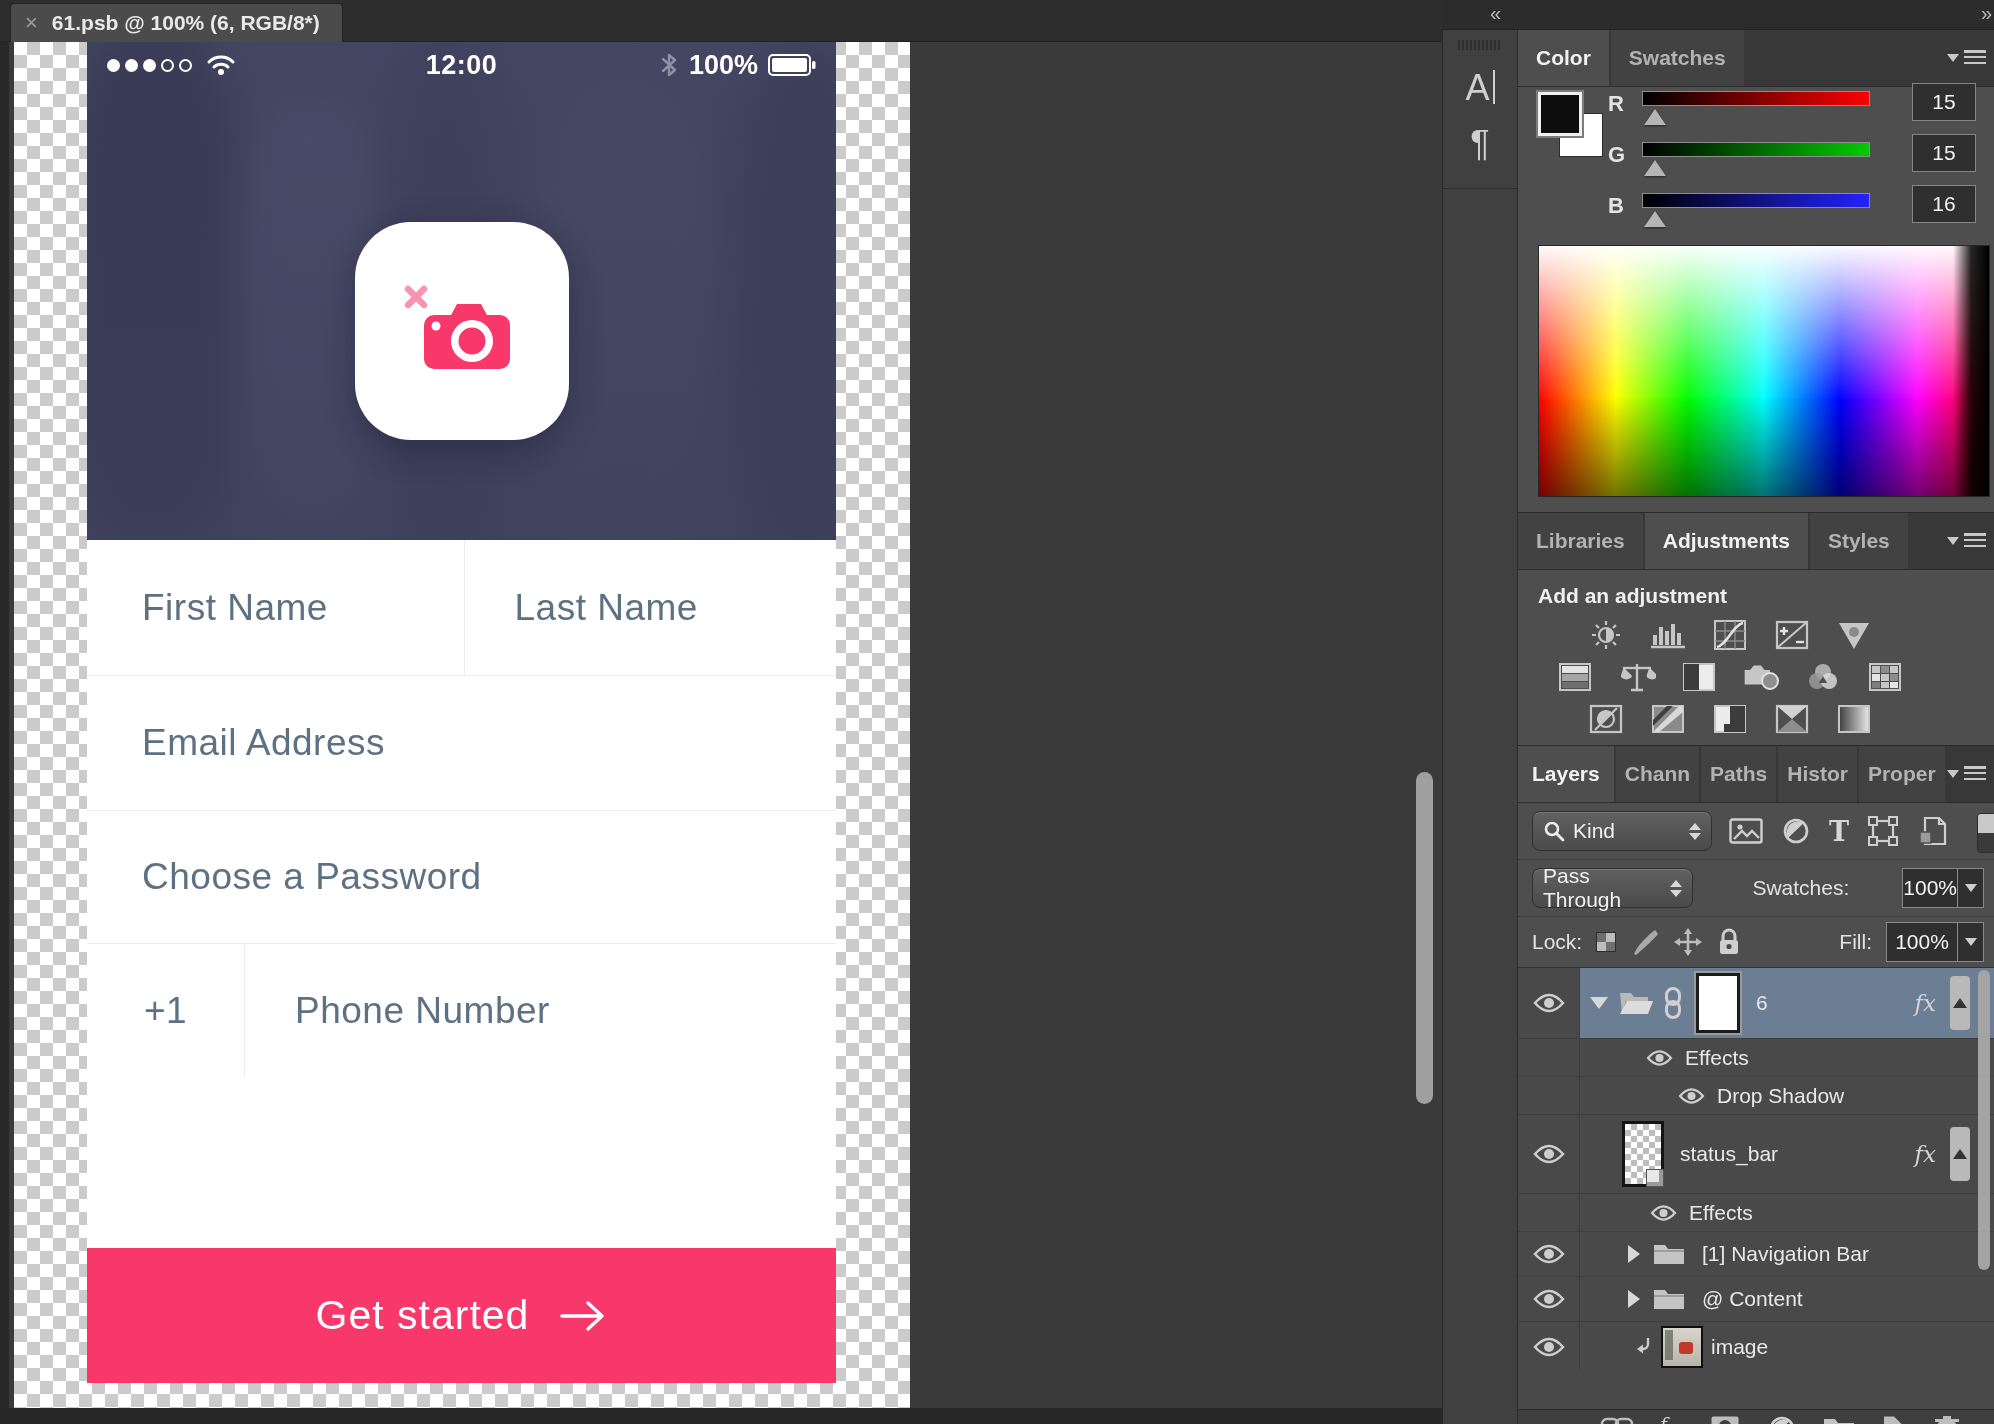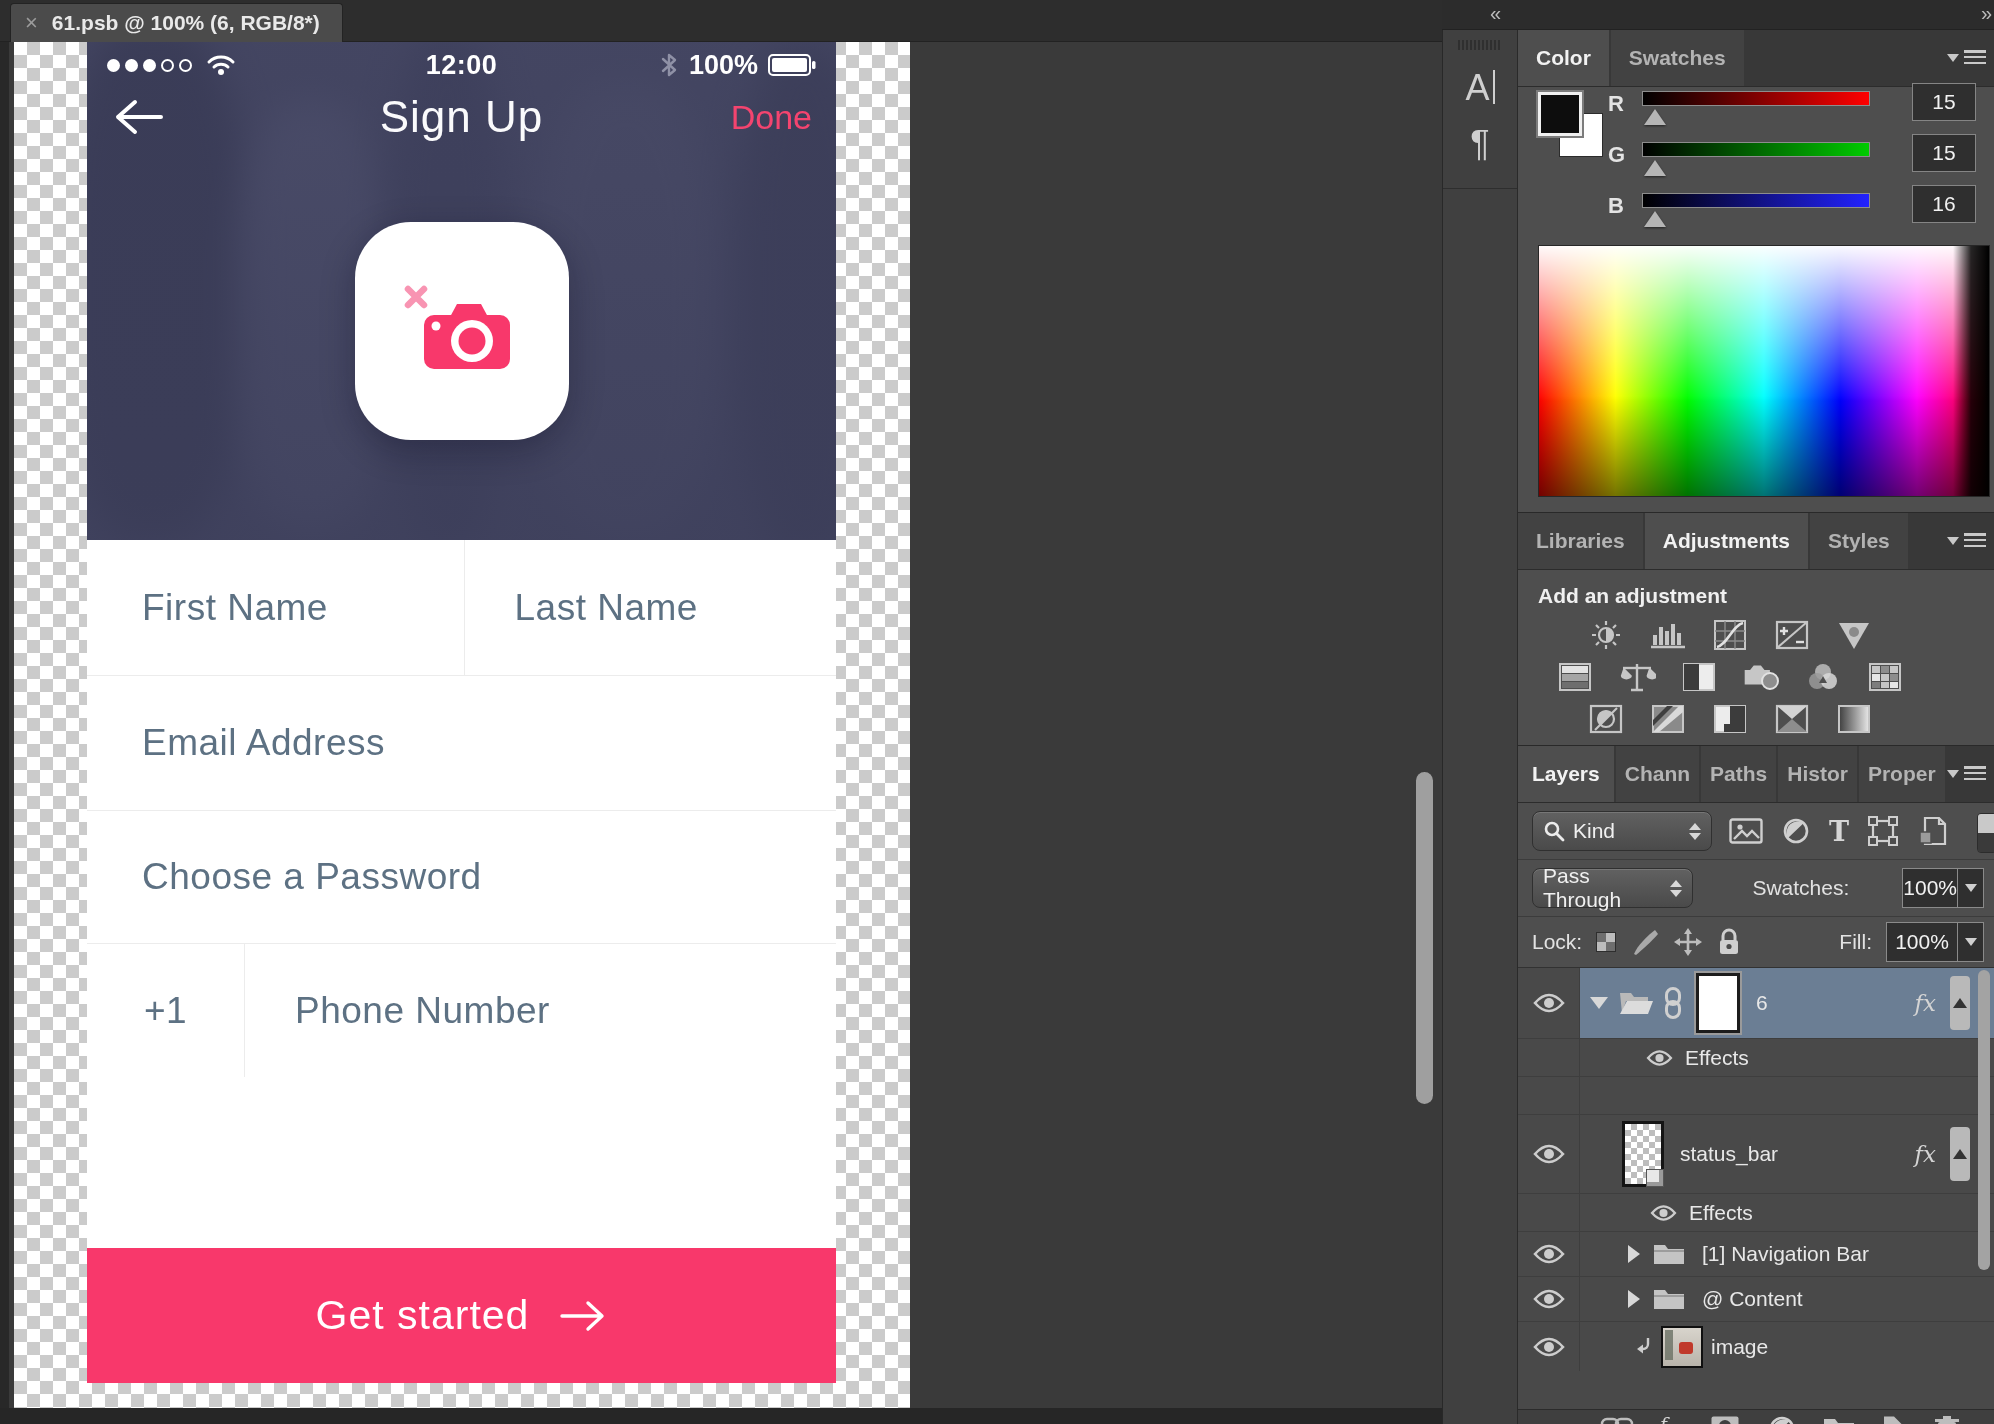--- a/index.html
+++ b/index.html
@@ -227,29 +227,20 @@
           <span class="ic">
               <svg width="48" height="24" viewBox="0 0 48 24">
                 <rect x="1" y="2" width="41" height="20" rx="4" fill="none" stroke="#fff" stroke-width="2"></rect>
                 <rect x="4" y="5" width="35" height="14" rx="2" fill="#fff"></rect>
                 <rect x="44" y="8" width="3.5" height="8" rx="1.6" fill="#fff"></rect>
               </svg>
             </span>
         </span>
       </div>
 
-      <div class="navbar">
-        <span class="ic">
-            <svg width="56" height="44" viewBox="0 0 56 44">
-              <path d="M24 7 L7 22 L24 37 M7 22 H50" fill="none" stroke="#fff" stroke-width="4" stroke-linecap="round" stroke-linejoin="round"></path>
-            </svg>
-          </span>
-        <span class="nav-title">Sign Up</span>
-        <span class="done">Done</span>
-      </div>
 
       <div class="squircle">
         <span class="ic">
             <svg width="128" height="108" viewBox="0 0 128 108">
               <path d="M10 12 L26 28 M26 12 L10 28" stroke="#f894b2" stroke-width="6.5" stroke-linecap="round"></path>
               <path d="M52 40 l7 -13 h24 l7 13 z" fill="#f8386b"></path>
               <rect x="26" y="38" width="86" height="54" rx="10" fill="#f8386b"></rect>
               <circle cx="74" cy="64" r="21" fill="#fff"></circle>
               <circle cx="74" cy="64" r="13.5" fill="#f8386b"></circle>
               <circle cx="38" cy="49" r="4.5" fill="#fff"></circle>
@@ -663,20 +654,29 @@
                   <path d="M2 11 Q16 -5 30 11 Q16 27 2 11 Z" fill="none" stroke="#cdcdcd" stroke-width="2.8"></path>
                   <circle cx="16" cy="11" r="5" fill="#cdcdcd"></circle>
                 </svg>
               </span>
             <span style="margin-left:12px">Effects</span>
           </div>
         </div>
 
         <div class="lrow" style="height:38px">
           <div class="eyecol"></div>
+          <div class="lcontent">
+            <span class="ic" style="margin-left:98px">
+                <svg width="27" height="18" viewBox="0 0 32 22">
+                  <path d="M2 11 Q16 -5 30 11 Q16 27 2 11 Z" fill="none" stroke="#cdcdcd" stroke-width="2.8"></path>
+                  <circle cx="16" cy="11" r="5" fill="#cdcdcd"></circle>
+                </svg>
+              </span>
+            <span style="margin-left:12px">Drop Shadow</span>
+          </div>
         </div>
 
         <div class="lrow" style="height:79px">
           <div class="eyecol">
               <span class="ic">
                 <svg width="32" height="22" viewBox="0 0 32 22">
                   <path d="M2 11 Q16 -5 30 11 Q16 27 2 11 Z" fill="none" stroke="#cdcdcd" stroke-width="2.6"></path>
                   <circle cx="16" cy="11" r="5" fill="#cdcdcd"></circle>
                 </svg>
               </span>

